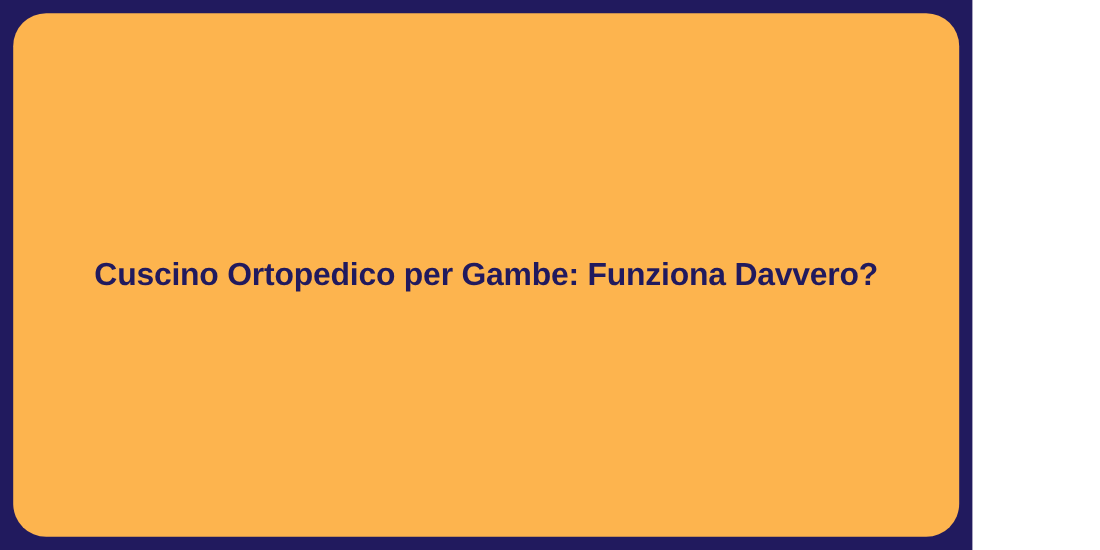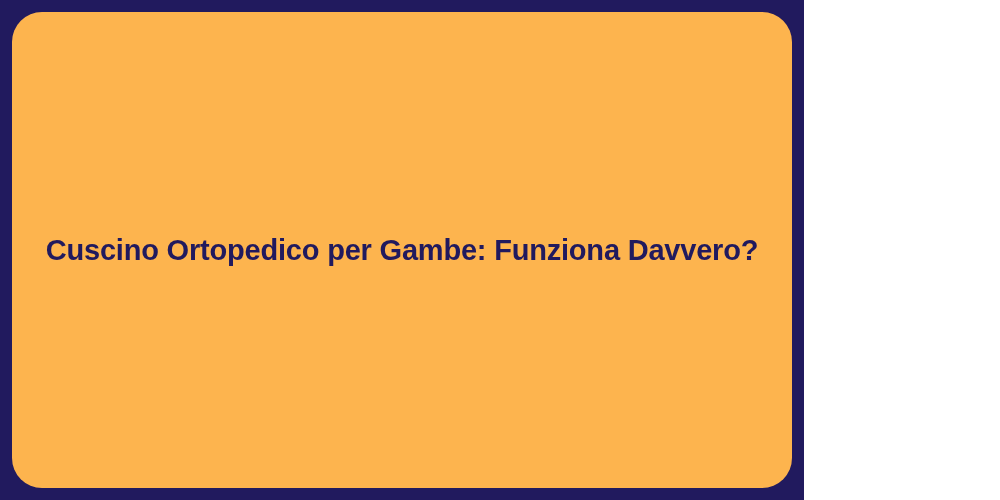--- a/index.html
+++ b/index.html
@@ -7,21 +7,21 @@
     padding: 0;
   }
   body {
     width: 1000px;
     height: 500px;
     overflow: hidden;
     font-family: "Liberation Sans", sans-serif;
   }
   #banner-root {
     position: relative;
-    width: 804px;
+    width: 884px;
     height: 500px;
     box-sizing: border-box;
     background: #211a5e;
     padding: 12px;
   }
   #content-card {
     position: relative;
     width: 100%;
     height: 100%;
     box-sizing: border-box;

